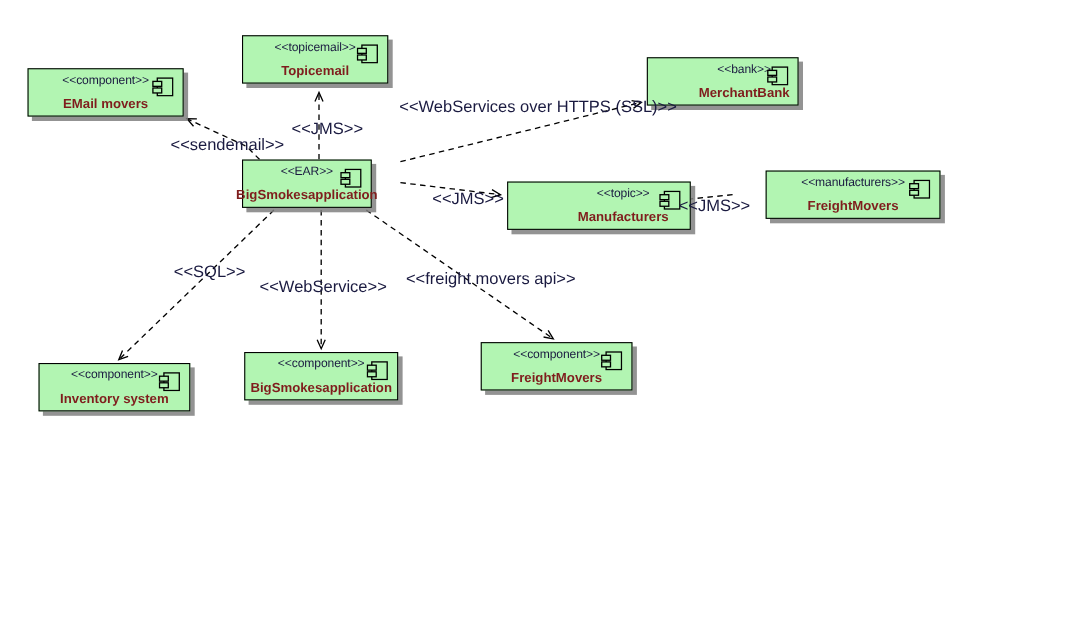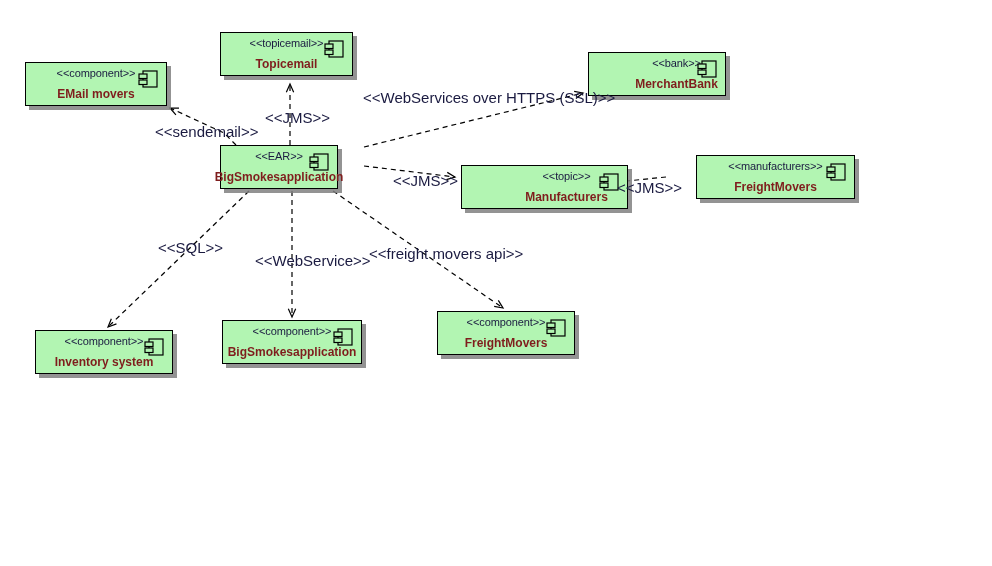--- a/index.html
+++ b/index.html
@@ -112,21 +112,21 @@
         <path d="M 333,191 L 503,308" fill="none" stroke="#000000" stroke-width="1.2" stroke-dasharray="5,4"></path>
         <path d="M 494.1499308835519 306.36406704474433 L 503 308 L 498.3110940785094 300.31793248796845" fill="none" stroke="#000000" stroke-width="1.2"></path>
       </g>
     </svg>
 <div class="edge-label" style="left: 155px; top: 126px;">&lt;&lt;sendemail&gt;&gt;</div>
     <div class="edge-label" style="left: 265px; top: 112px;">&lt;&lt;JMS&gt;&gt;</div>
     <div class="edge-label" style="left: 363px; top: 92px;">&lt;&lt;WebServices over HTTPS (SSL)&gt;&gt;</div>
     <div class="edge-label" style="left: 393px; top: 175px;">&lt;&lt;JMS&gt;&gt;</div>
     <div class="edge-label" style="left: 617px; top: 182px;">&lt;&lt;JMS&gt;&gt;</div>
     <div class="edge-label" style="left: 158px; top: 242px;">&lt;&lt;SQL&gt;&gt;</div>
-    <div class="edge-label" style="left: 255px; top: 255px; text-align: center;">&lt;&lt;WebService&gt;&gt;</div>
+    <div class="edge-label" style="left: 236px; top: 255px; text-align: center;">&lt;&lt;WebService&gt;&gt;</div>
     <div class="edge-label" style="left: 369px; top: 248px;">&lt;&lt;freight movers api&gt;&gt;</div>
     <div class="component" style="left: 25px; top: 62px; width: 142px; height: 44px;">
       <svg class="comp-icon" viewBox="0 0 20 18">
         <rect x="5" y="1" width="14" height="16" fill="none" stroke="#000" stroke-width="1.2"></rect>
         <rect x="1" y="4" width="8" height="4.5" fill="#b2f5b2" stroke="#000" stroke-width="1.2"></rect>
         <rect x="1" y="10" width="8" height="4.5" fill="#b2f5b2" stroke="#000" stroke-width="1.2"></rect>
       </svg>
       <div class="stereotype">&lt;&lt;component&gt;&gt;</div>
       <div class="cname">EMail movers</div>
     </div>

